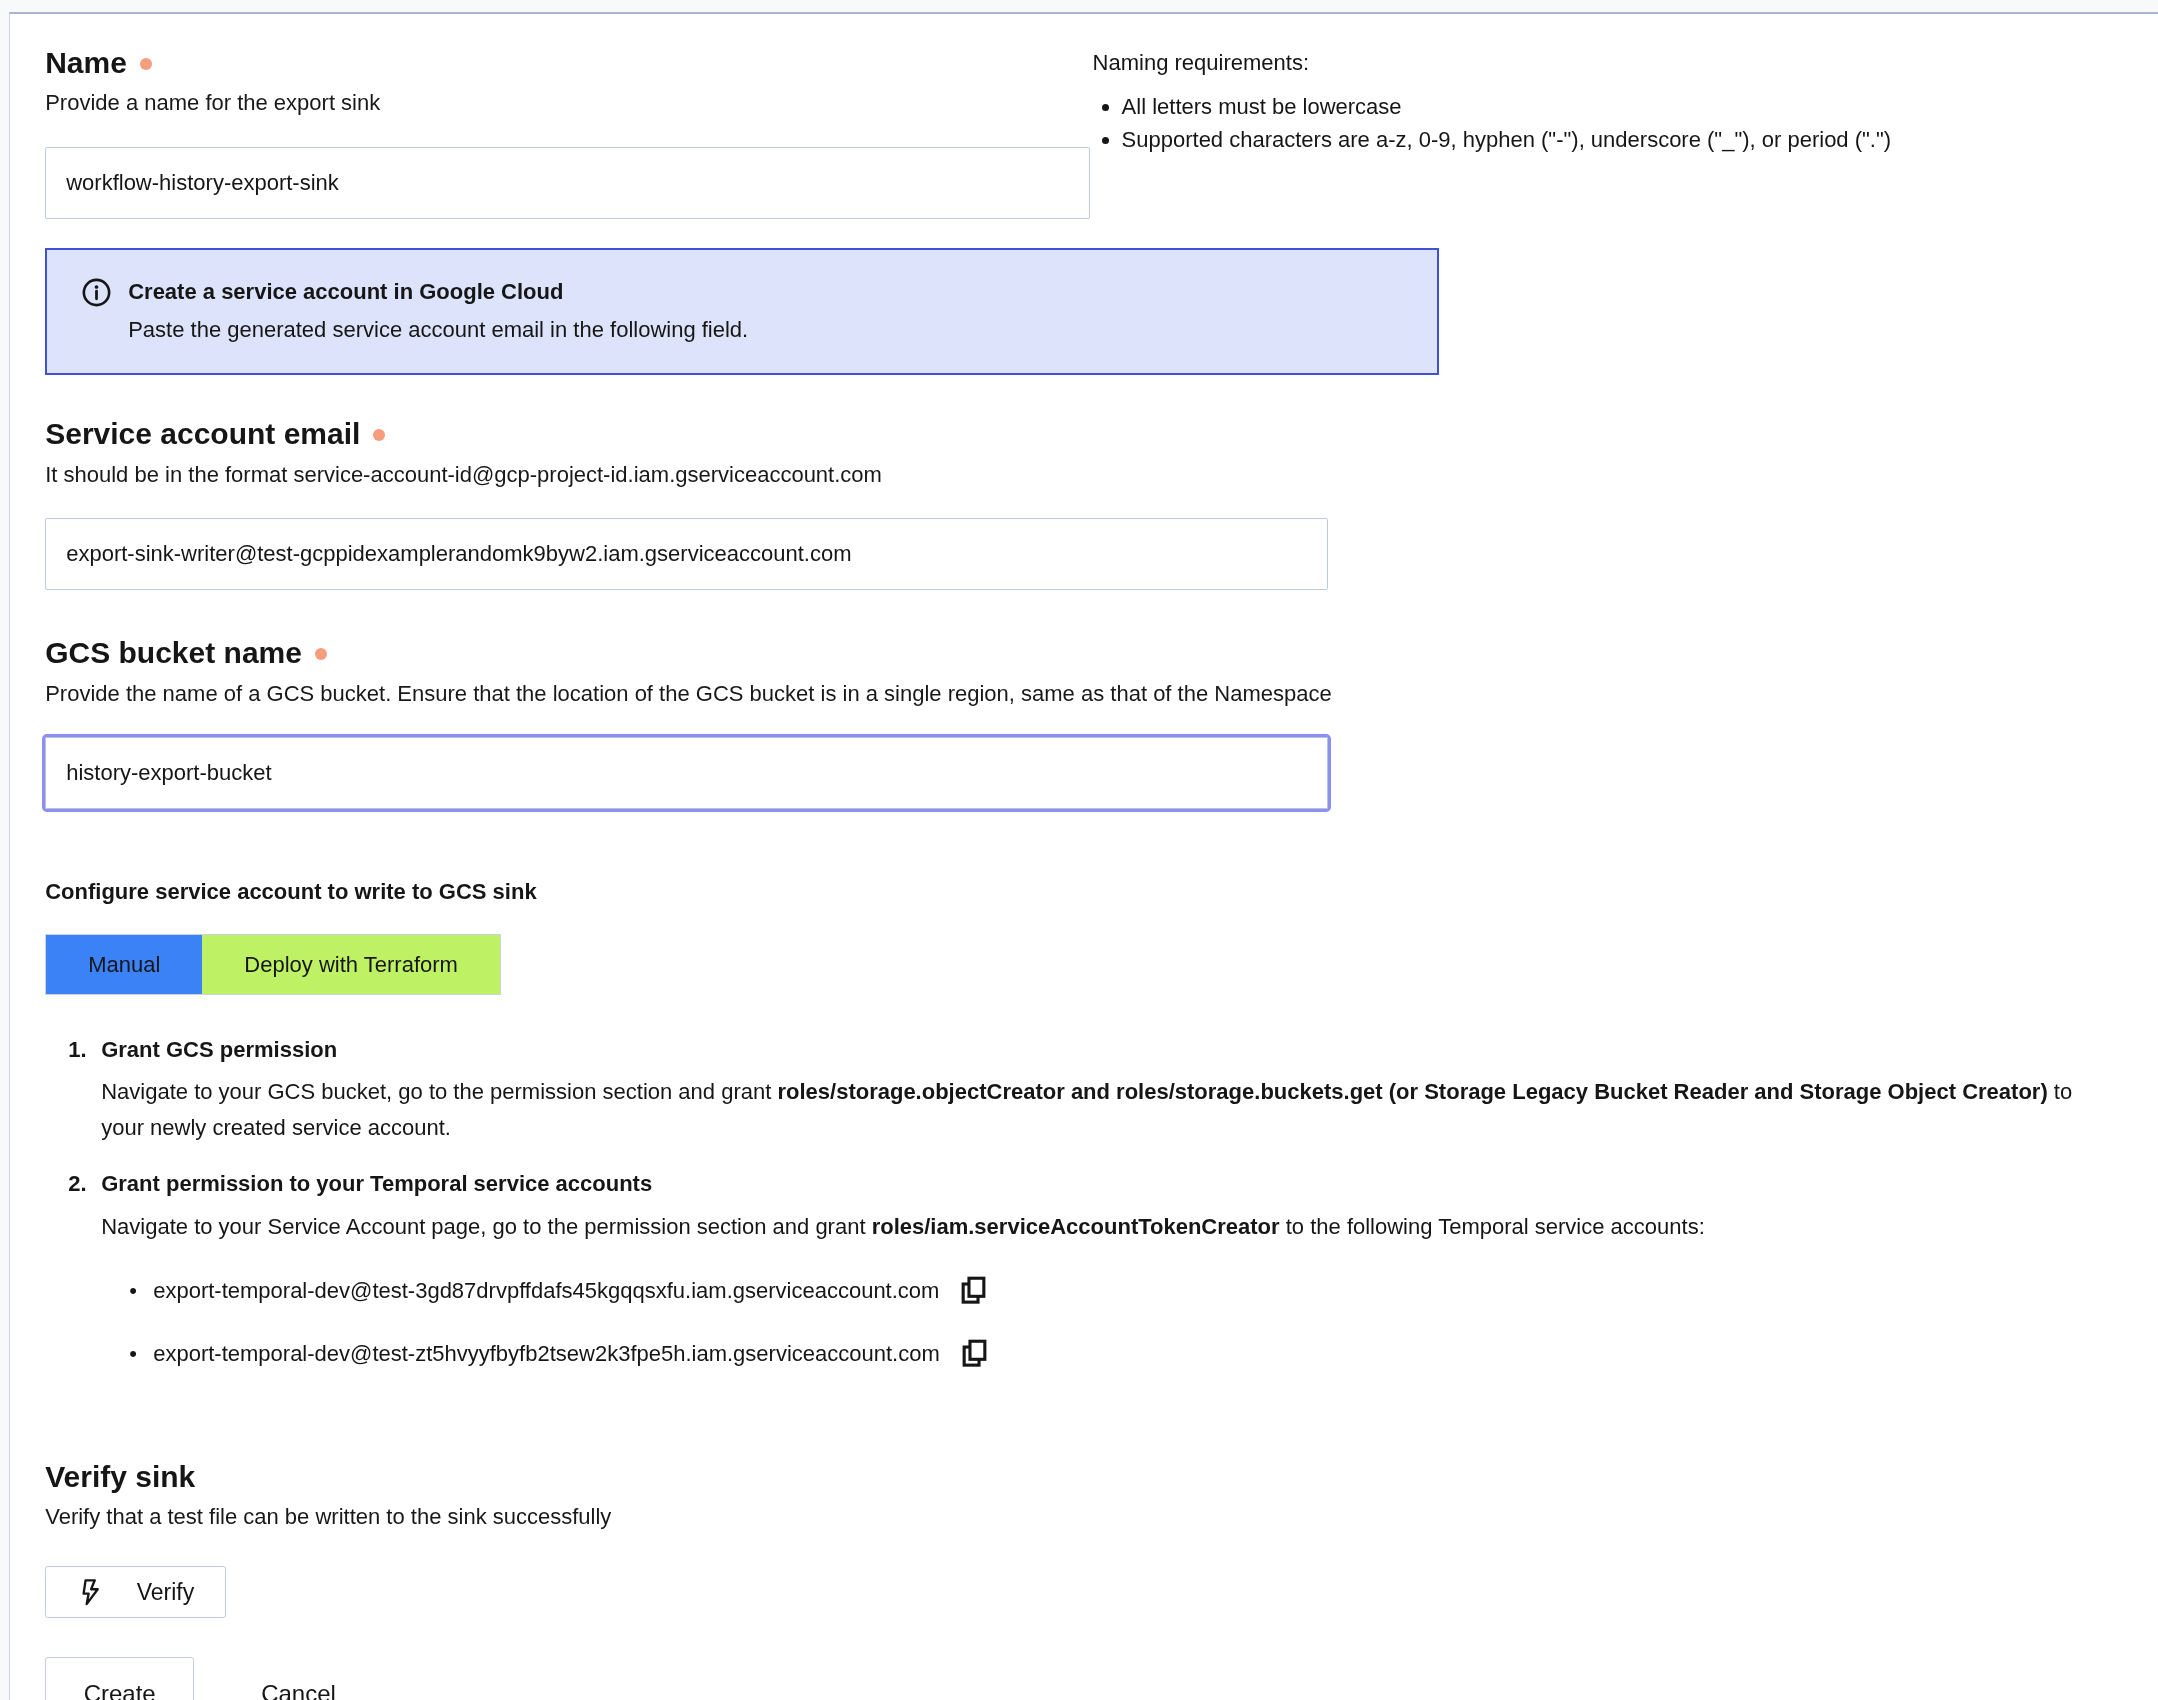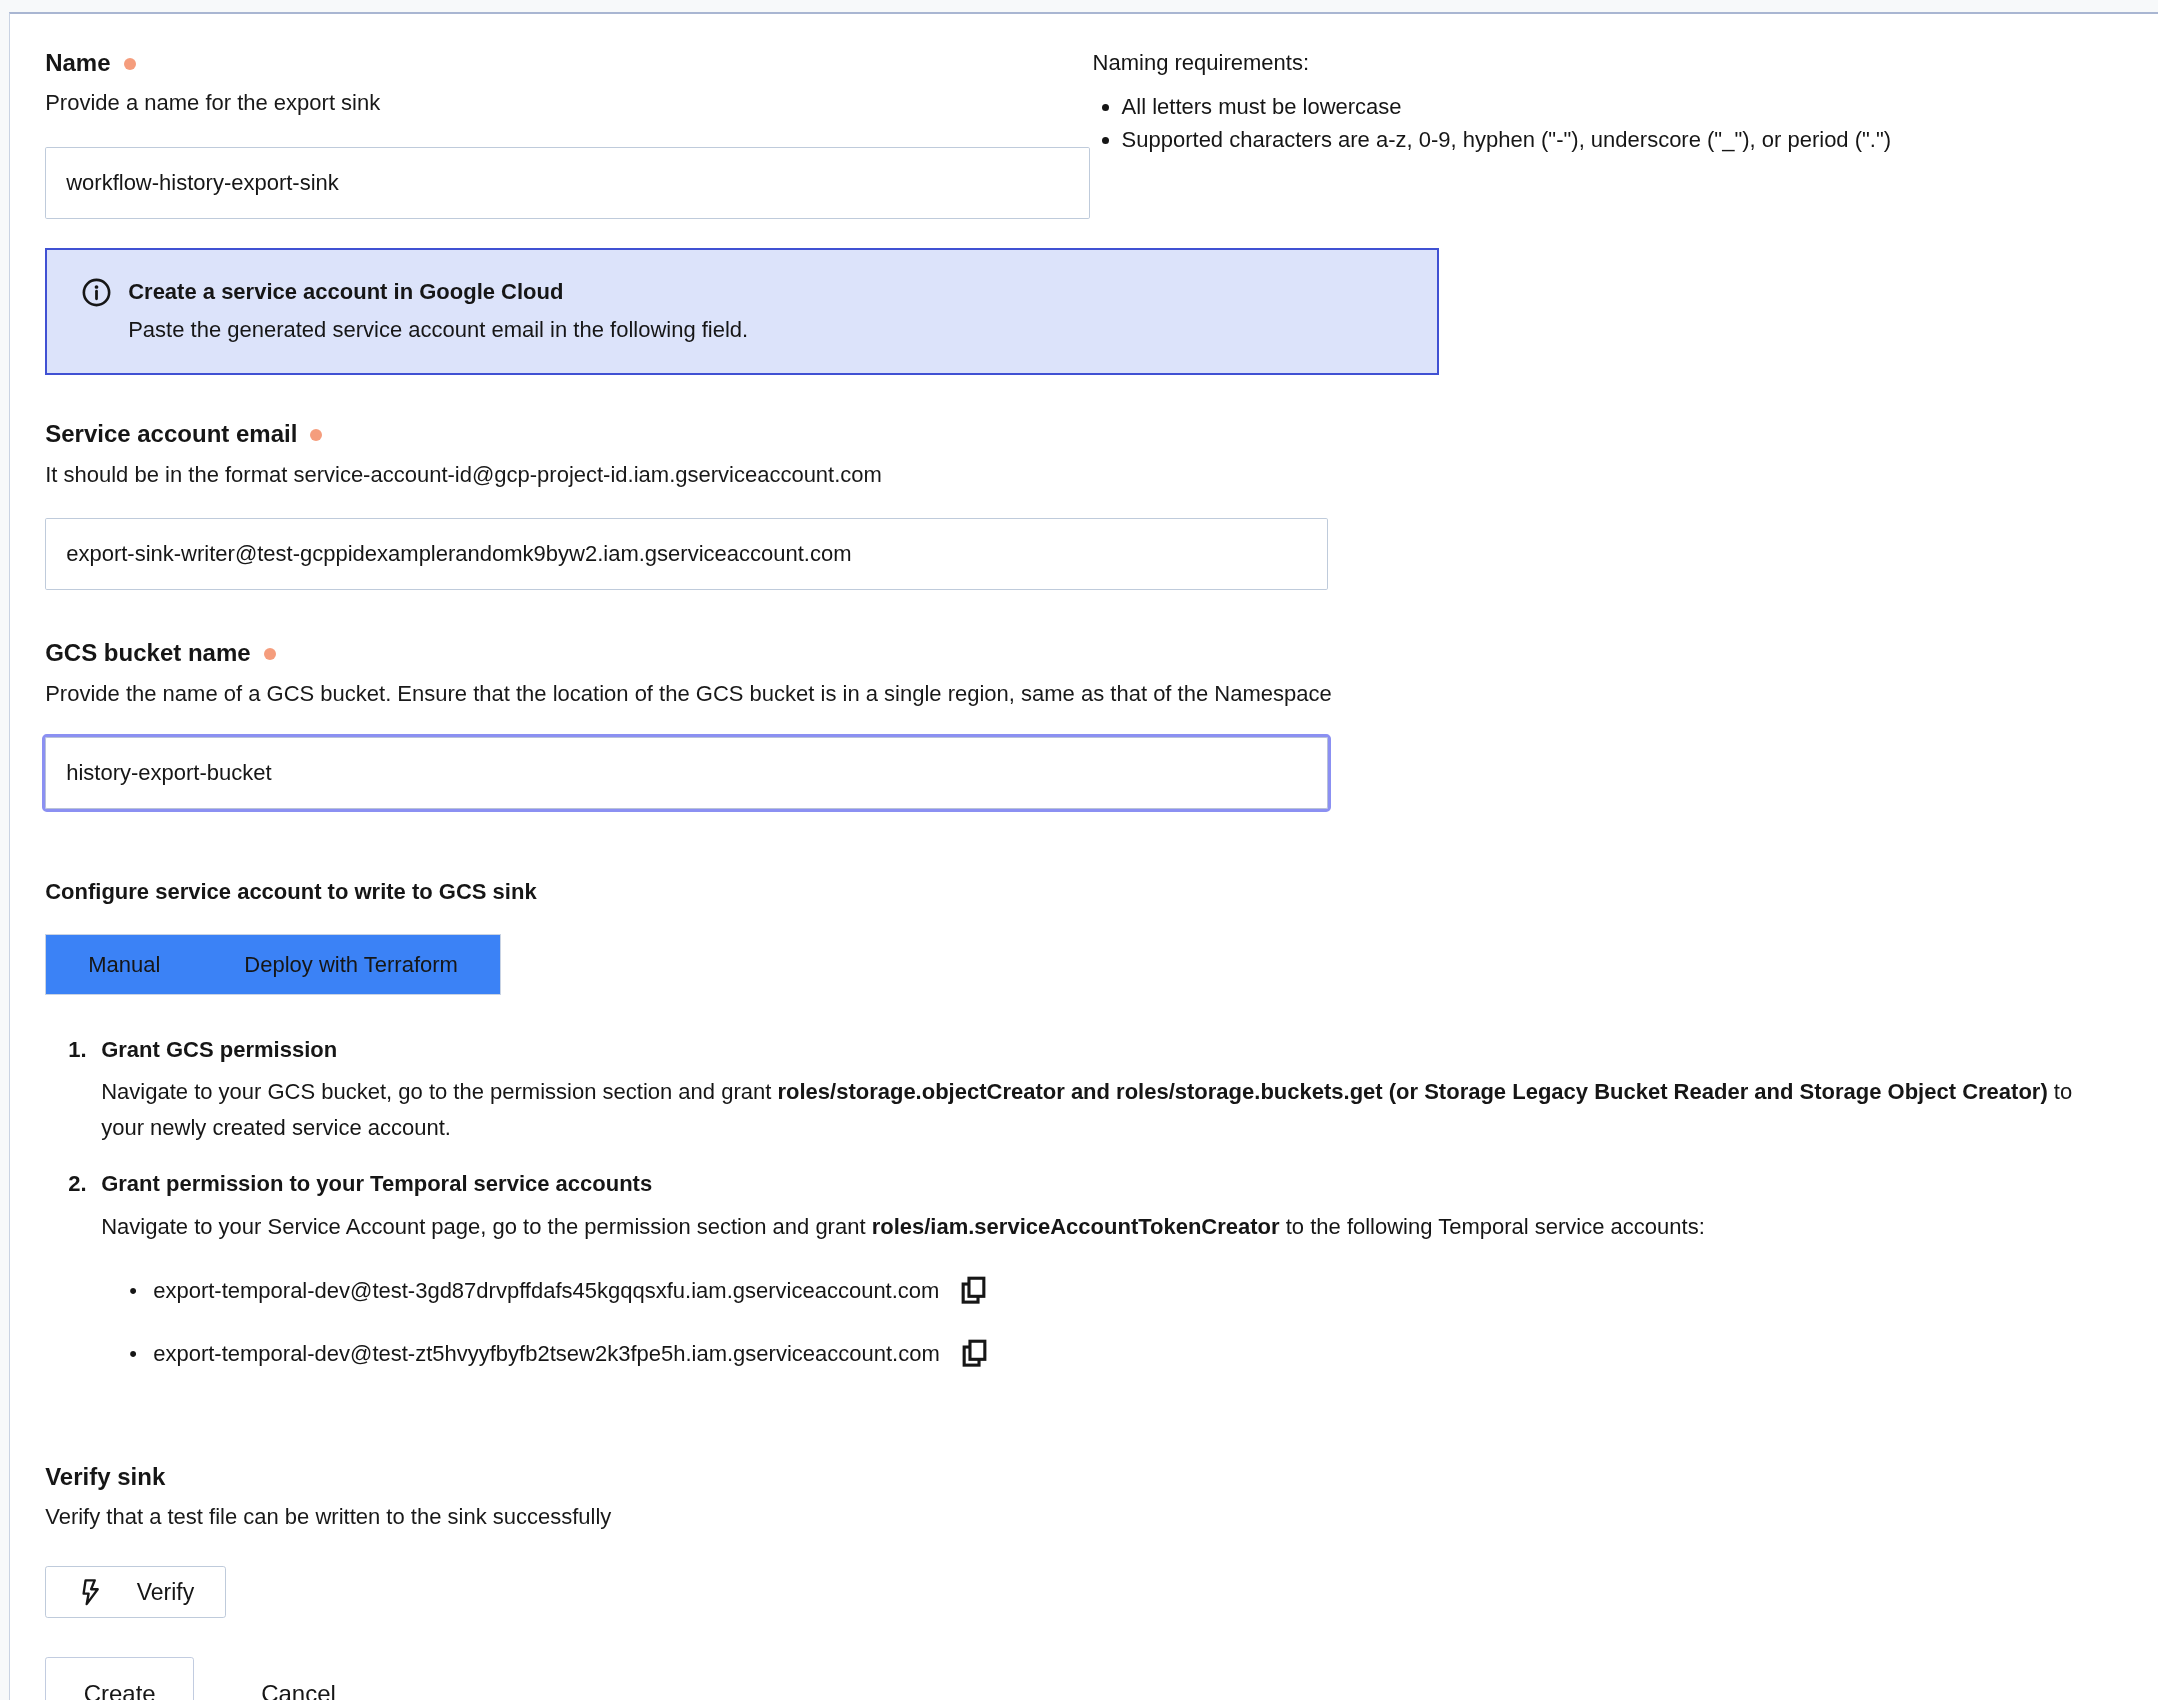--- a/index.html
+++ b/index.html
@@ -23,21 +23,21 @@
     border-left: 1.8px solid #c9d3e3;
     padding: 32px 0 0 35px;
     box-sizing: border-box;
     overflow: hidden;
   }
   .top-row { display: flex; align-items: flex-start; }
   .field-col { width: 1029px; flex: 0 0 auto; }
   .req-col { margin-left: 18.4px; flex: 1; }
 
   .label-row { display: flex; align-items: center; gap: 13px; }
-  .label { font-size: 24px; font-weight: 700; line-height: 33px; }
+  .label { font-size: 30px; font-weight: 700; line-height: 33px; }
   .req-dot {
     width: 12px; height: 12px; border-radius: 50%;
     background: #f59d7d; display: inline-block; margin-top: 2.8px;
   }
   .help { font-size: 22px; line-height: 33px; margin-top: 7.3px; color: #191919; }
 
   input.text-input {
     display: block; box-sizing: border-box;
     width: 1045px; height: 72px; margin-top: 27.5px;
     border: 1.8px solid #bfcbdb; border-radius: 1.8px;
@@ -71,21 +71,21 @@
   .section.gcs { margin-top: 46px; }
 
   .config-heading { margin-top: 66px; font-size: 22px; font-weight: 700; line-height: 33px; }
 
   .tabs {
     display: inline-flex; margin-top: 26px;
     border: 1.8px solid #c9d3e3; background: #fff;
   }
   .tab {
     height: 59px; display: flex; align-items: center; justify-content: center;
-    font-size: 22px; padding: 0 42px; cursor: pointer; background: #3b82f6;
+    font-size: 22px; padding: 0 42px; cursor: pointer; background: #bef264;
     border: none; font-family: inherit; color: #161616;
   }
   .tab.selected { background: #3b82f6; }
 
   .steps { margin-top: 37px; margin-left: 23px; }
   .step { margin-top: 20px; }
   .step:first-child { margin-top: 0; }
   .step-title-row { display: flex; font-size: 22px; font-weight: 700; line-height: 35px; }
   .step-num { width: 33px; flex: 0 0 auto; }
   .step-body { margin-left: 33px; margin-top: 7.3px; font-size: 22px; line-height: 36px; max-width: 2002px; }

